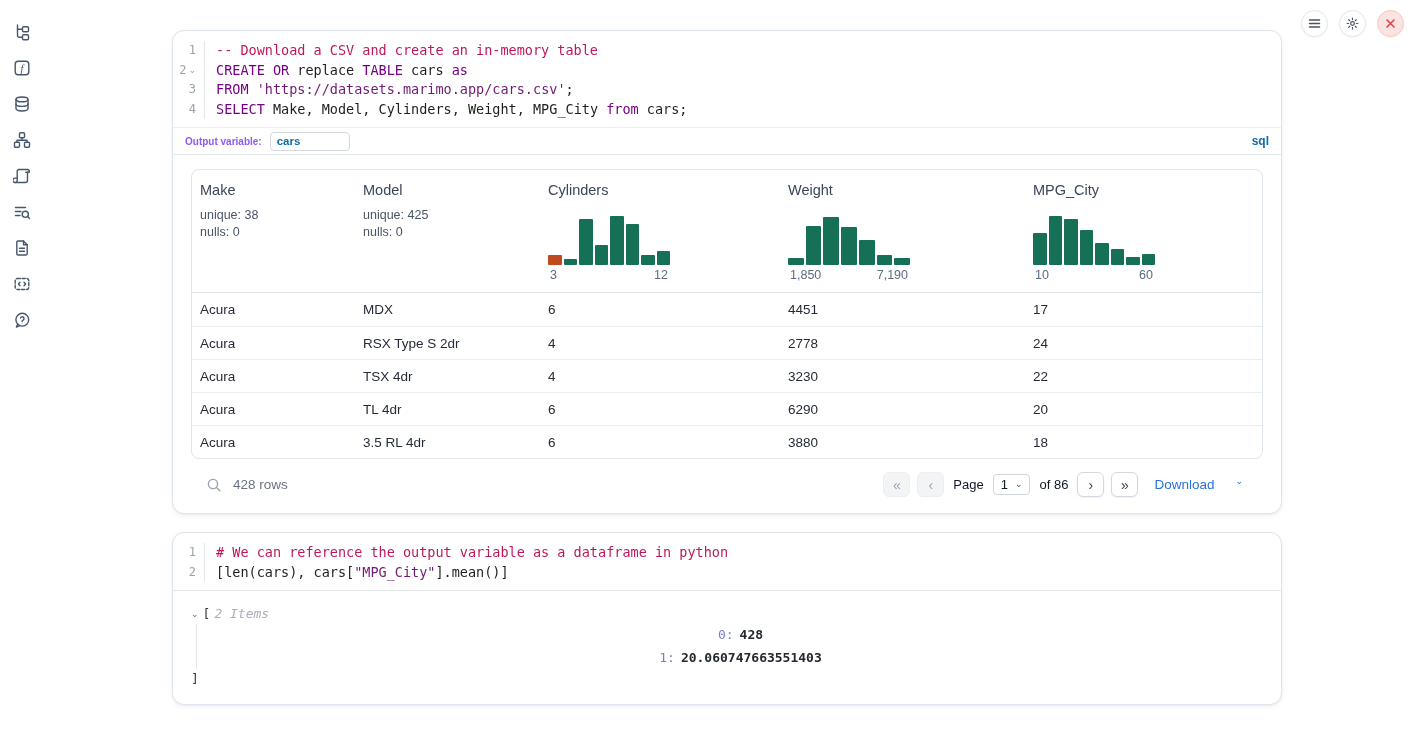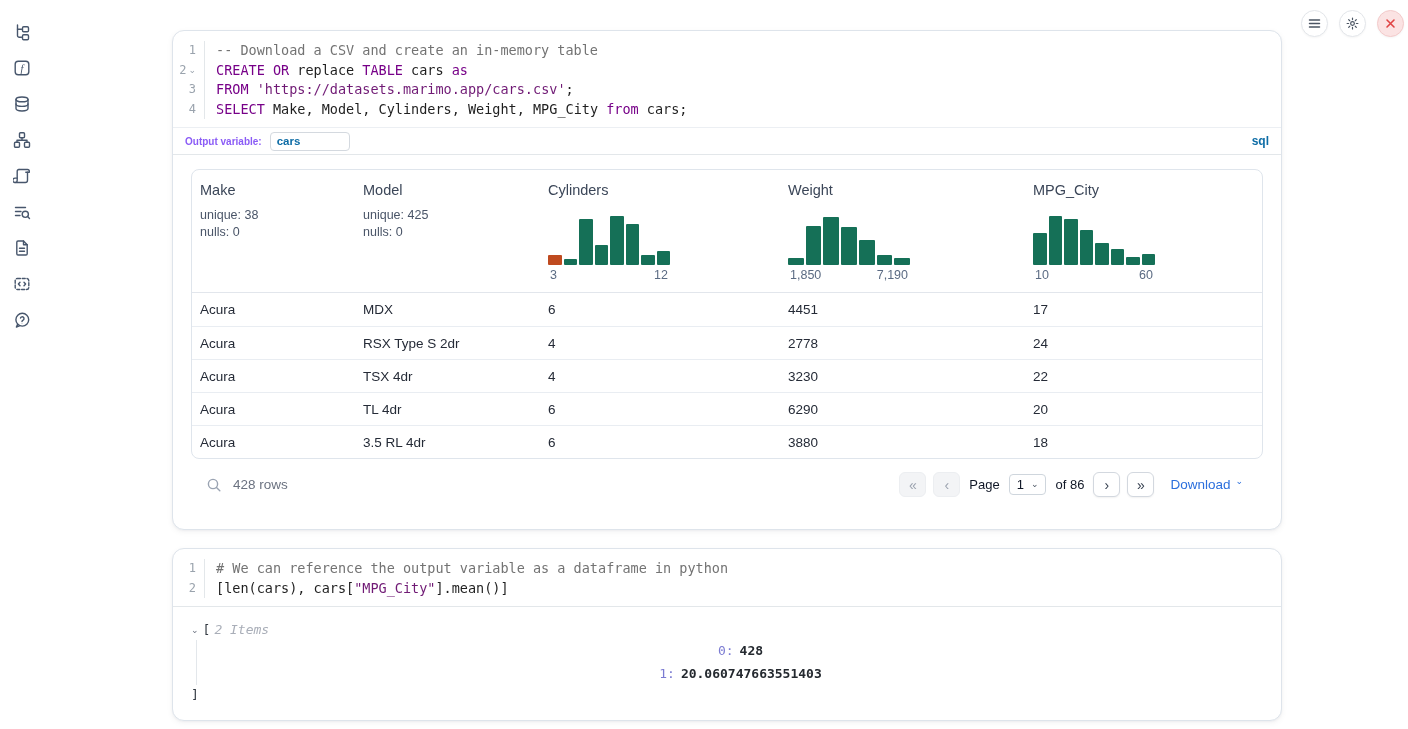--- a/index.html
+++ b/index.html
@@ -28,35 +28,35 @@
 
   
   .editor { padding:10px 0 8px 0; font-family:"DejaVu Sans Mono","Liberation Mono",monospace; }
   .code-row { display:flex; line-height:19.5px; font-size:13.5px; }
   .ln { width:32px; flex:0 0 32px; display:flex; justify-content:flex-end; align-items:center;
     gap:2px; padding-right:8px; color:#9aa3ad; font-size:12px;
     border-right:1px solid #e3e7ea; }
   .fold { font-size:9px; color:#9aa3ad; font-family:"Liberation Sans",sans-serif; line-height:1; }
   .ct { padding-left:11px; white-space:pre; color:#1f1f1f; }
   .tok-kw { color:#770088; }
-  .tok-cm { color:#737373; }
+  .tok-cm { color:#be185d; }
   .tok-str { color:#701a75; }
   .tok-pl { color:#1f1f1f; }
 
   
   .outvar { display:flex; align-items:center; height:28px; padding:0 12px;
     border-top:1px solid #eceff3; border-bottom:1px solid #e3e7ea; }
   .outvar-label { font-size:10px; font-weight:bold; color:#8b5cf6; }
   .outvar-input { margin-left:8px; width:80px; height:19px; border:1px solid #d4d9df;
     border-radius:4px; font-size:11.5px; font-weight:bold; color:#0e6da6;
     padding:0 6px; font-family:"Liberation Sans",sans-serif; outline:none; }
   .lang-badge { margin-left:auto; font-size:12px; font-weight:bold; color:#0e6da6; }
 
   
-  .output-area { padding:14px 18px 16px 18px; }
+  .output-area { padding:14px 18px 0 18px; }
   .table-box { border:1px solid #dfe5ec; border-radius:8px; overflow:hidden; }
   .thead { display:grid; grid-template-columns:163px 185px 240px 245px 1fr;
     height:123px; border-bottom:1px solid #e2e6ec; }
   .hcell { padding:12px 8px 10px 8px; display:flex; flex-direction:column; }
   .col-title { font-size:14.5px; color:#3b4658; }
   .col-stats { margin-top:9px; font-size:12.5px; color:#4a5568; line-height:17px; }
   .hist { margin-top:auto; width:122px; }
   .hbars { display:flex; align-items:flex-end; gap:2px; height:52px; }
   .hbar { flex:1; background:#157057; border-radius:1px; }
   .hbar.hl { background:#bf4a1f; }
@@ -74,21 +74,21 @@
   .pager { margin-left:auto; display:flex; align-items:center; gap:7px; }
   .pg-btn { width:27px; height:25px; border-radius:6px; display:flex; align-items:center;
     justify-content:center; font-size:14px; line-height:1; cursor:pointer; }
   .pg-btn.disabled { background:#f3f4f6; border:1px solid #eceef1; color:#9ca3af; }
   .pg-btn.enabled { background:#fff; border:1px solid #d3d8df; color:#374151;
     box-shadow:0 1px 2px rgba(0,0,0,.06); }
   .pg-label { font-size:13px; color:#111827; margin:0 2px; }
   .pg-select { display:flex; align-items:center; gap:7px; border:1px solid #cfd6dd;
     border-radius:4px; padding:2px 7px; font-size:13px; color:#111827; cursor:pointer; }
   .chev { font-size:9px; color:#4b5563; line-height:1; }
-  .download { margin-left:16px; display:flex; gap:5px;
+  .download { margin-left:16px; display:flex; gap:21px;
     font-size:13.5px; color:#2b6fdd; cursor:pointer; }
   .download .chev { color:#2b6fdd; }
 
   
   .tree { font-family:"DejaVu Sans Mono","Liberation Mono",monospace; font-size:13px;
     color:#24292f; padding:13px 16px 16px 18px; border-top:1px solid #e3e7ea; }
   .tree-row1 { display:flex; align-items:center; line-height:20px; }
   .tree-chev { font-size:9px; color:#6b7280; margin-right:4px;
     font-family:"Liberation Sans",sans-serif; }
   .bracket { color:#333a42; }

